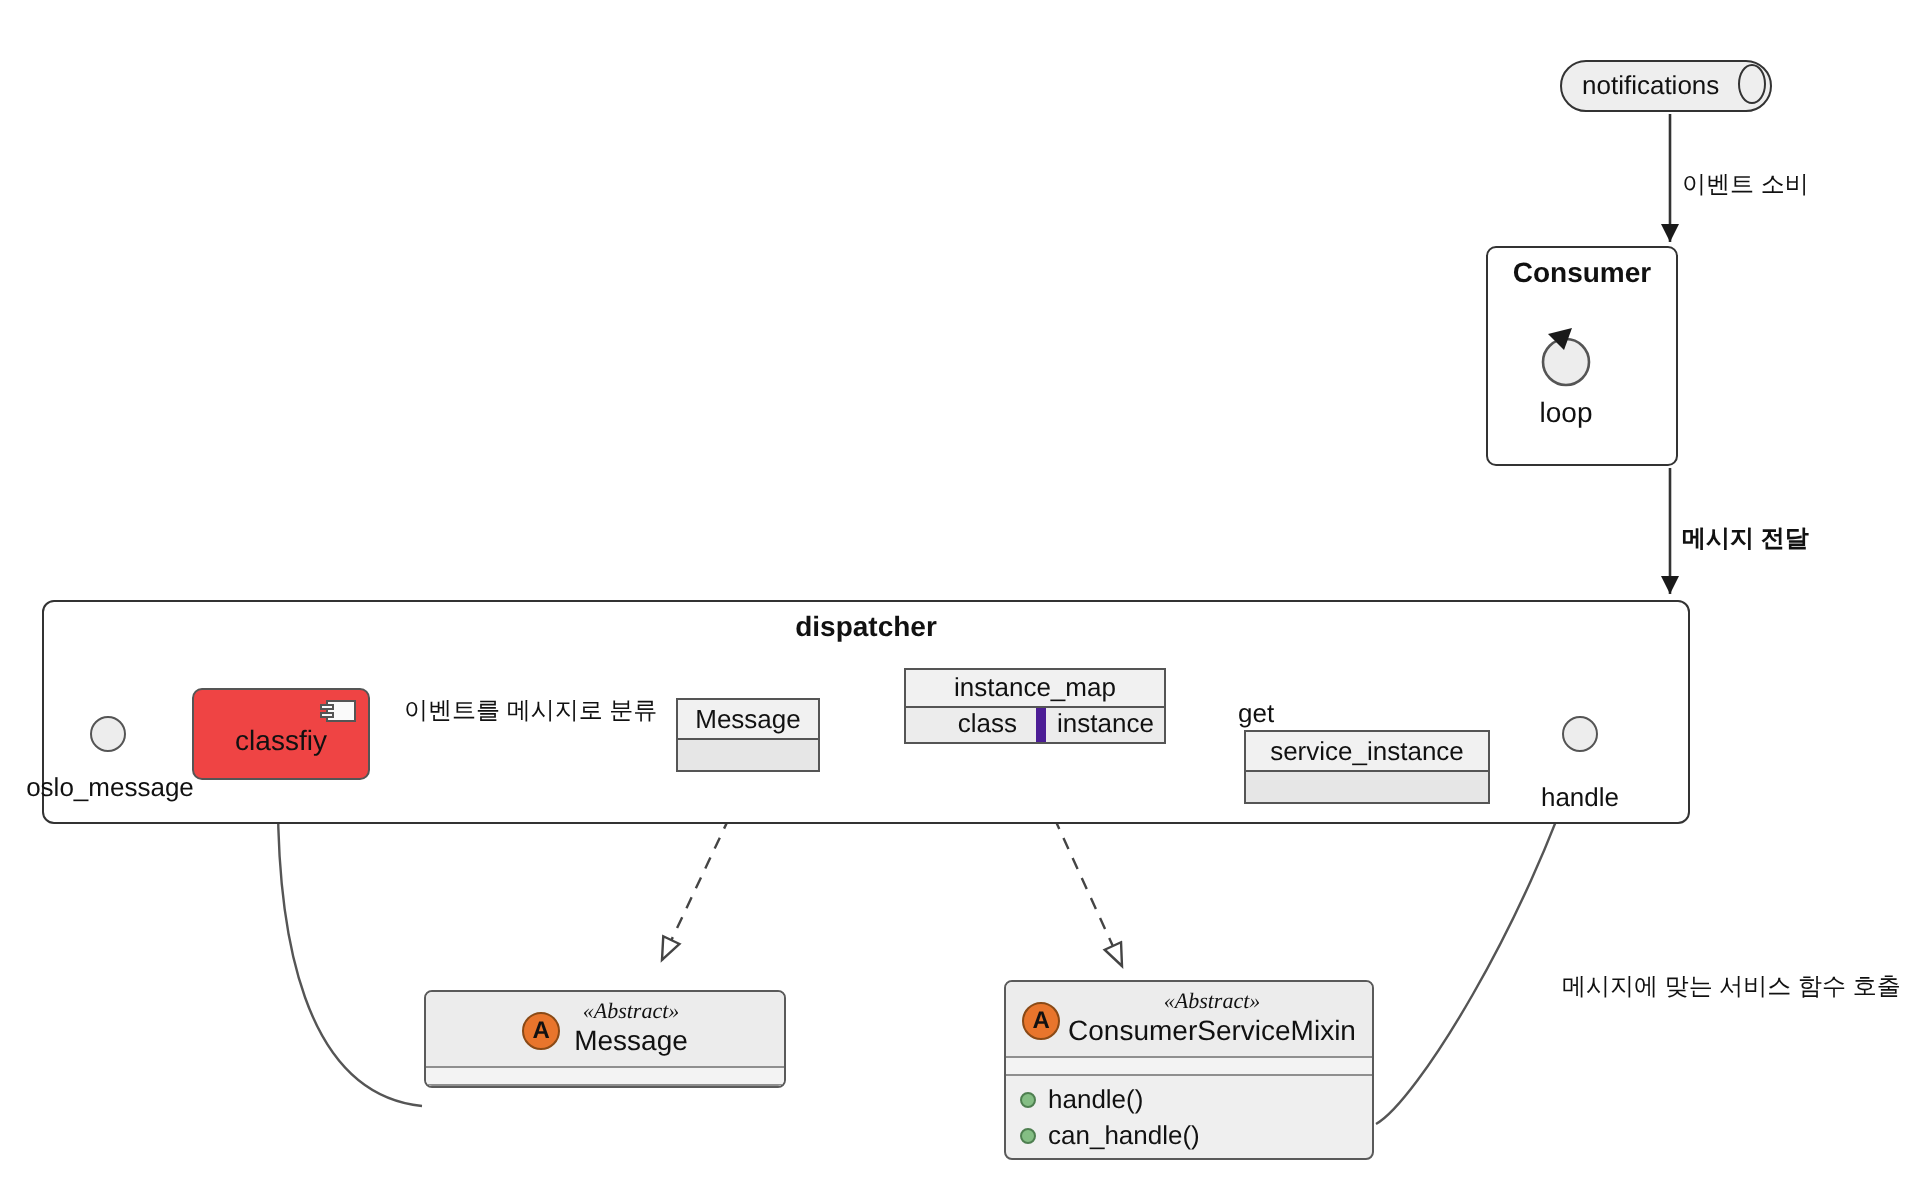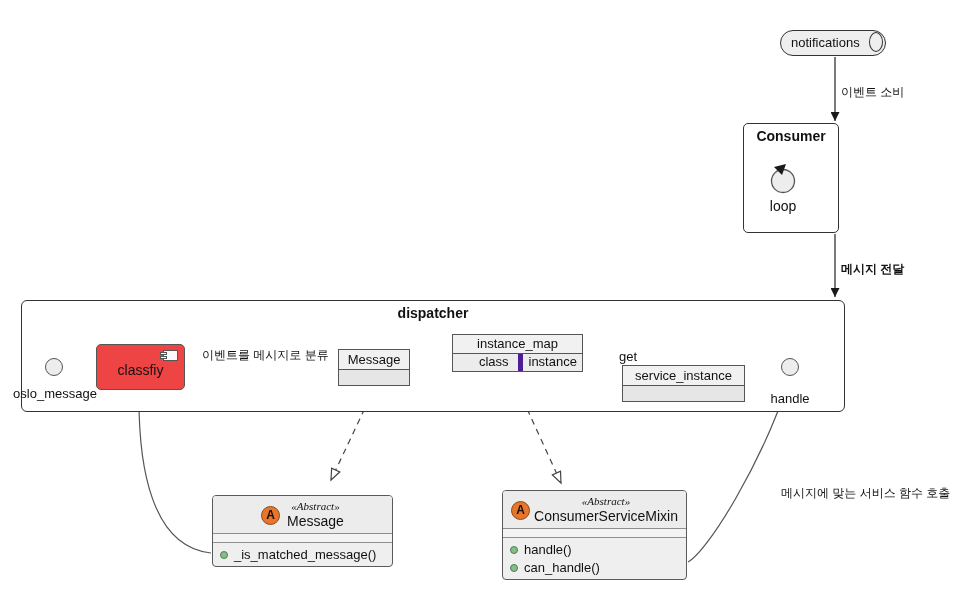--- a/index.html
+++ b/index.html
@@ -165,26 +165,20 @@
 
   <div class="abs class-box" style="left:212px; top:495px; width:181px;">
     <div class="class-header">
       <span class="spot" style="background:#E8752C;">A</span>
       <span class="head-text">
         <span class="stereo" style="display:block;">«Abstract»</span>
         <span class="cname">Message</span>
       </span>
     </div>
     <div class="fields"></div>
-    <div class="methods">
-      <div class="method-row">
-        <span class="vis-dot" style="background:#84BE84;"></span>
-        <span>_is_matched_message()</span>
-      </div>
-    </div>
   </div>
 
   <div class="abs class-box" style="left:502px; top:490px; width:185px;">
     <div class="class-header" style="gap:4px; padding-left:4px; padding-right:4px;">
       <span class="spot" style="background:#E8752C;">A</span>
       <span class="head-text">
         <span class="stereo" style="display:block;">«Abstract»</span>
         <span class="cname">ConsumerServiceMixin</span>
       </span>
     </div>

